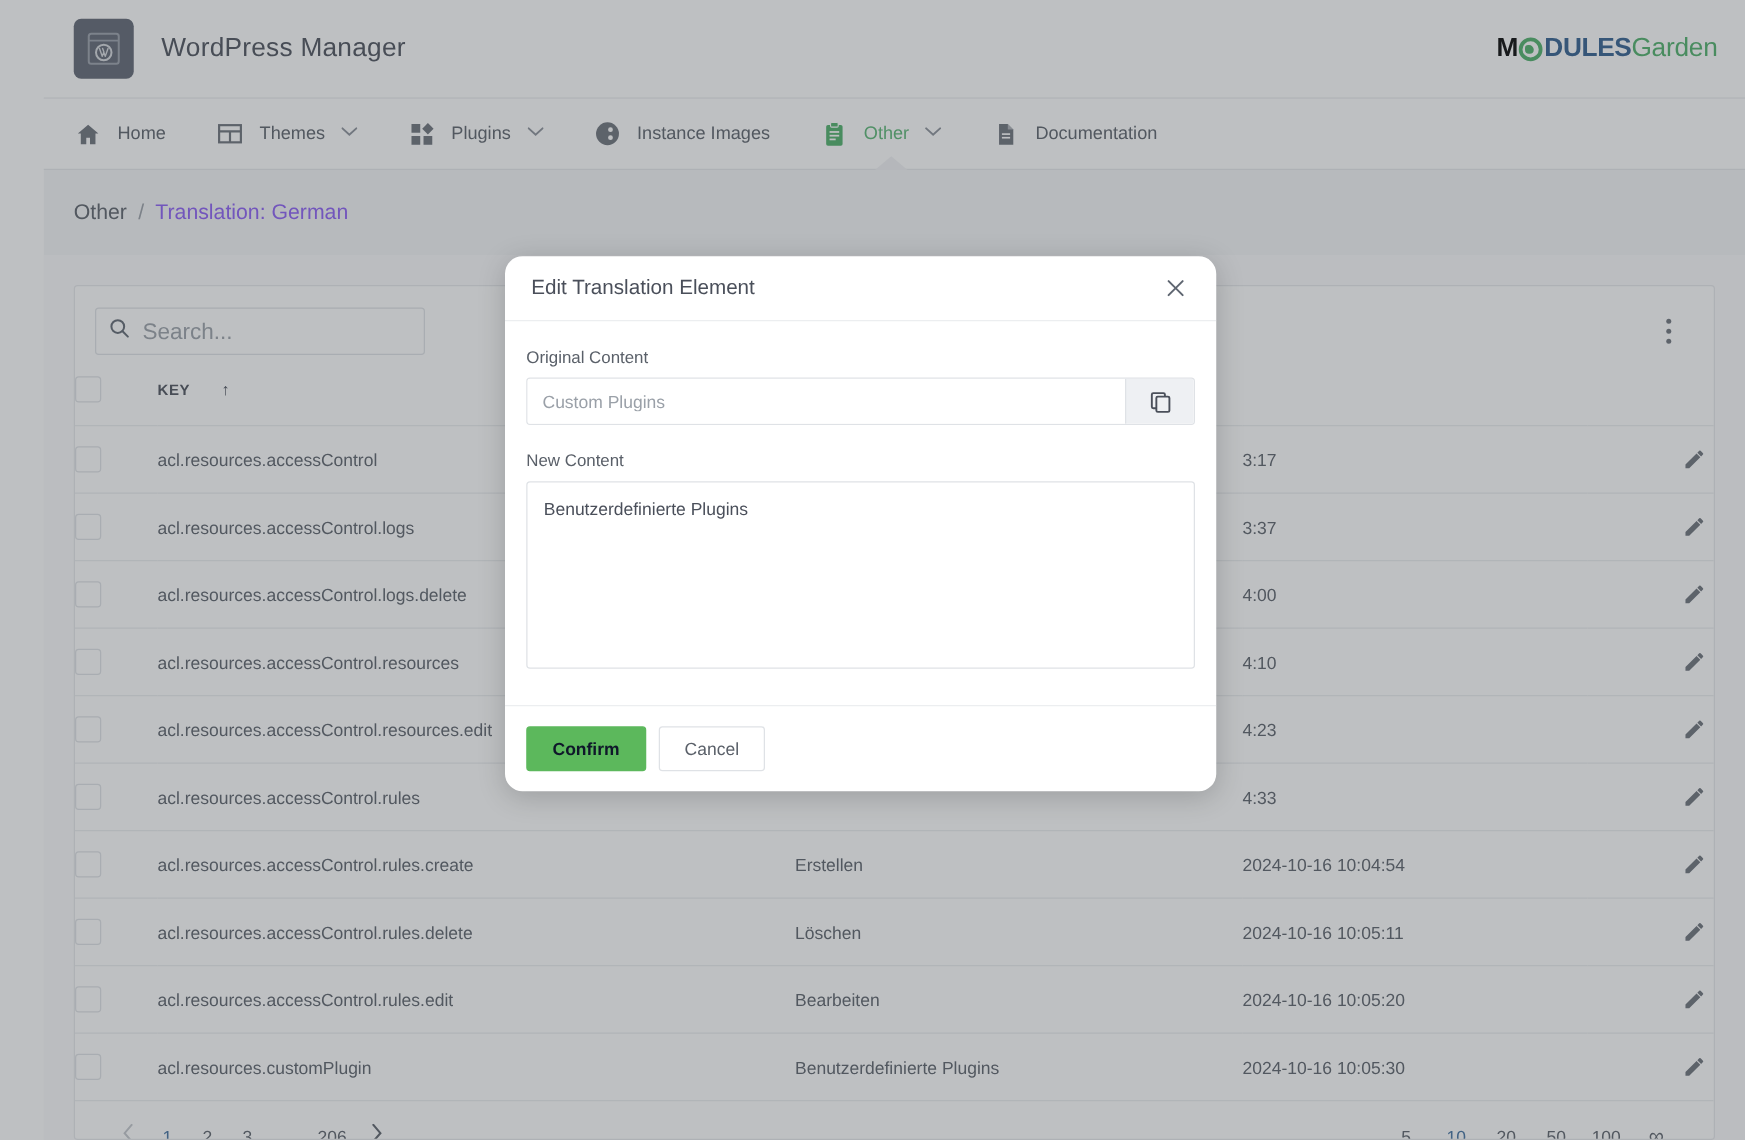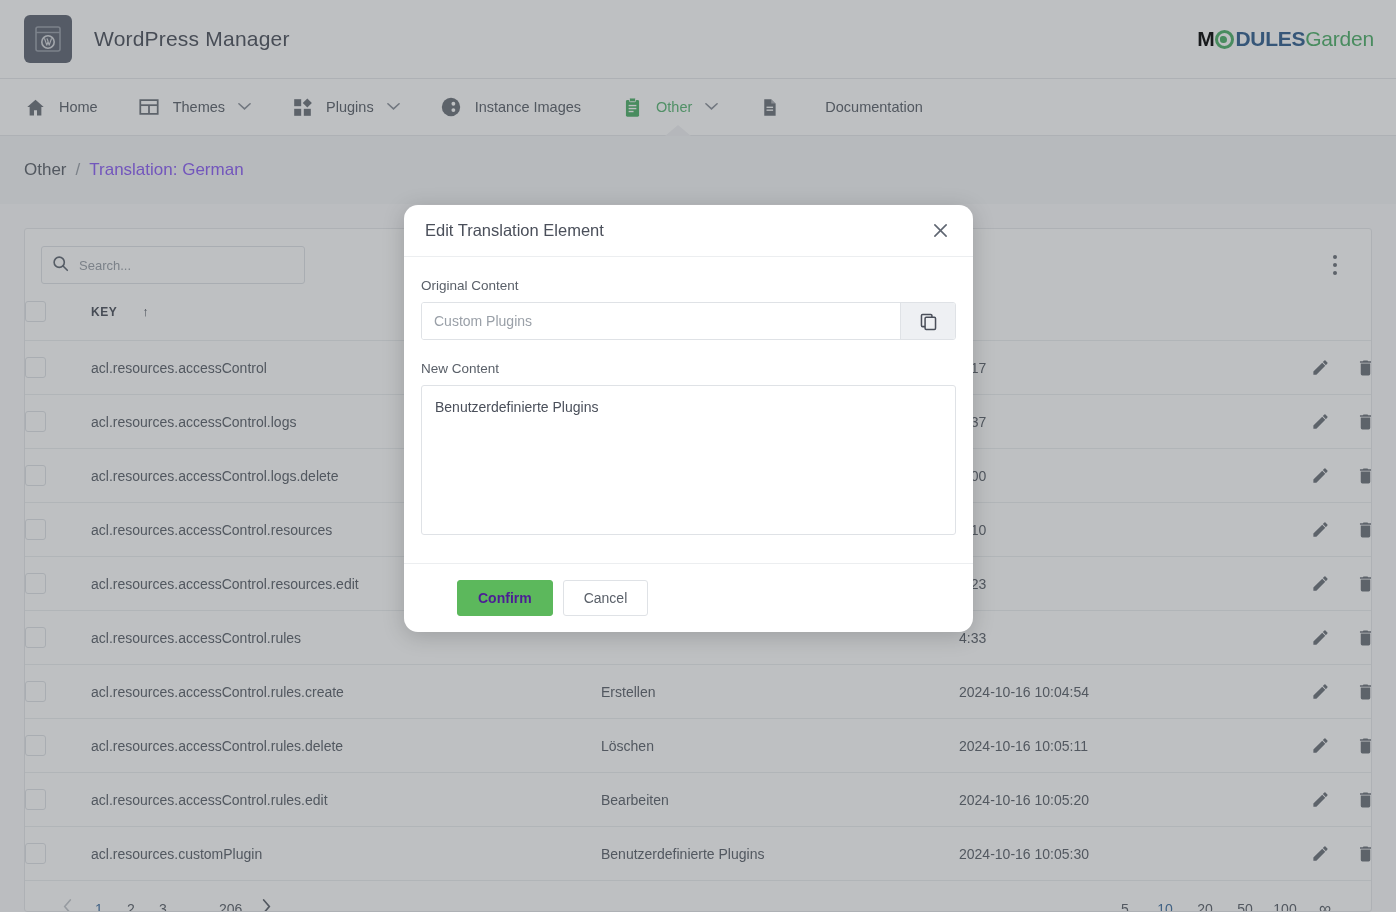--- a/index.html
+++ b/index.html
@@ -9,20 +9,21 @@
     overflow: hidden;
     font-family: "Liberation Sans", sans-serif;
     background: #ffffff;
   }
 
   
   #page {
     position: absolute;
     inset: 0;
     background: #ffffff;
+    margin-left: 35px;
   }
 
   
   .brandbar {
     height: 79px;
     background: #ffffff;
     border-bottom: 1px solid #e7e9ec;
     display: flex;
     align-items: center;
     padding: 0 24px;
@@ -89,21 +90,21 @@
     display: flex;
     align-items: center;
     height: 100%;
     padding: 0 16px 0 0;
     margin-right: 24px;
     cursor: pointer;
     position: relative;
     color: #5a6069;
     font-size: 14.5px;
   }
-  .nav-item:last-child { margin-right: 0; gap: 32px; }
+  .nav-item:last-child { margin-right: 0; }
   .nav-ico {
     width: 22px; height: 22px;
     margin-right: 13px;
     display: flex; align-items: center; justify-content: center;
     color: #6b7079;
     flex: 0 0 auto;
   }
   .nav-label { white-space: nowrap; }
   .nav-caret {
     margin-left: 13px;
@@ -174,21 +175,21 @@
     display: flex;
     align-items: center;
     padding: 0 10px;
     gap: 10px;
     background: #fff;
   }
   .search-box svg { flex: 0 0 auto; color: #5f6671; }
   .search-box input {
     border: 0;
     outline: 0;
-    font-size: 13px;
+    font-size: 18px;
     color: #4a4f5a;
     font-family: inherit;
     width: 100%;
     background: transparent;
   }
   .search-box input::placeholder { color: #9aa0a8; }
   .kebab {
     position: absolute;
     right: 24px;
     top: 50%;
@@ -378,24 +379,23 @@
     height: 36px;
     border-radius: 3px;
     font-size: 14px;
     font-family: inherit;
     cursor: pointer;
     padding: 0 20px;
     border: 1px solid transparent;
   }
   .btn-confirm {
     background: #5cb85c;
-    color: #4c1d95;
+    color: #0f172a;
     font-weight: 700;
     border-color: #5cb85c;
-    margin-left: 36px;
   }
   .btn-cancel {
     background: #ffffff;
     color: #5a6069;
     border-color: #dfe2e6;
   }
 </style>
 </head>
 <body>
 

